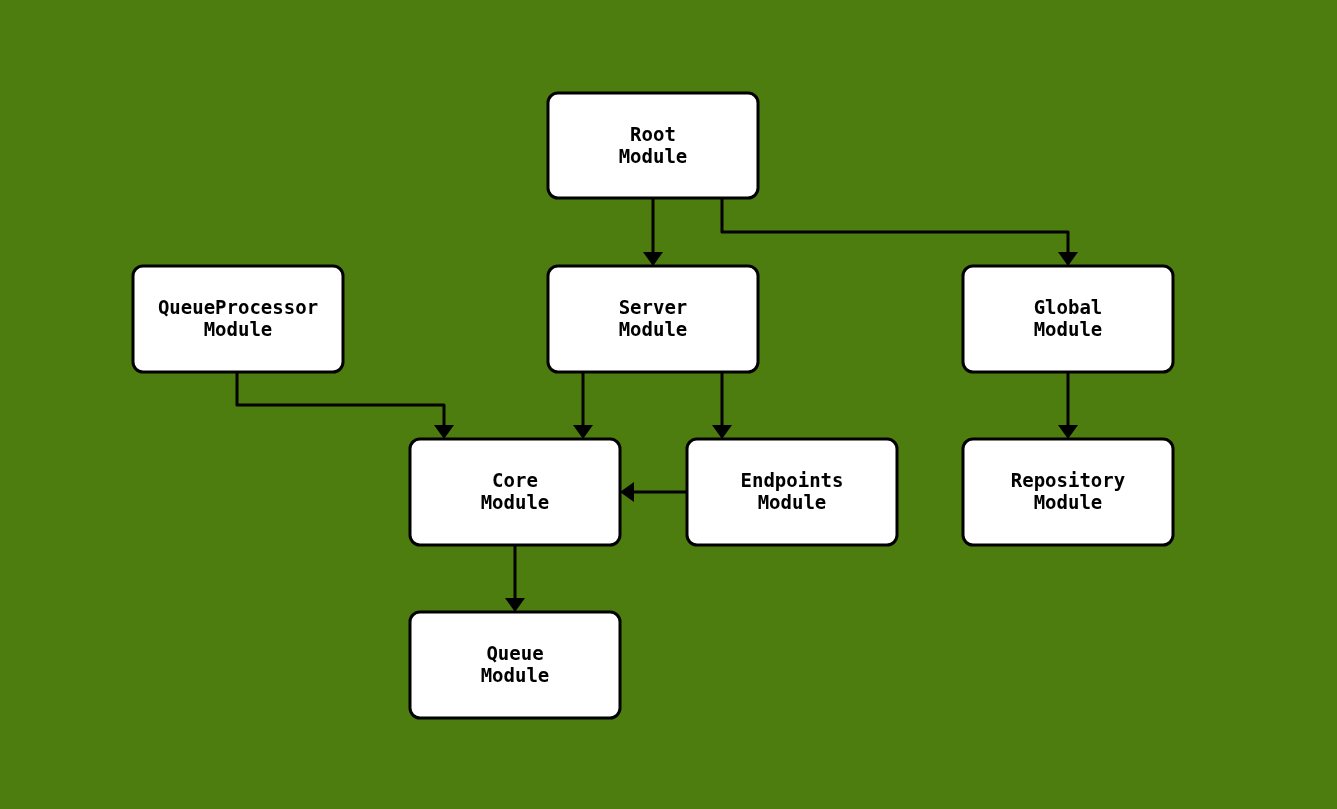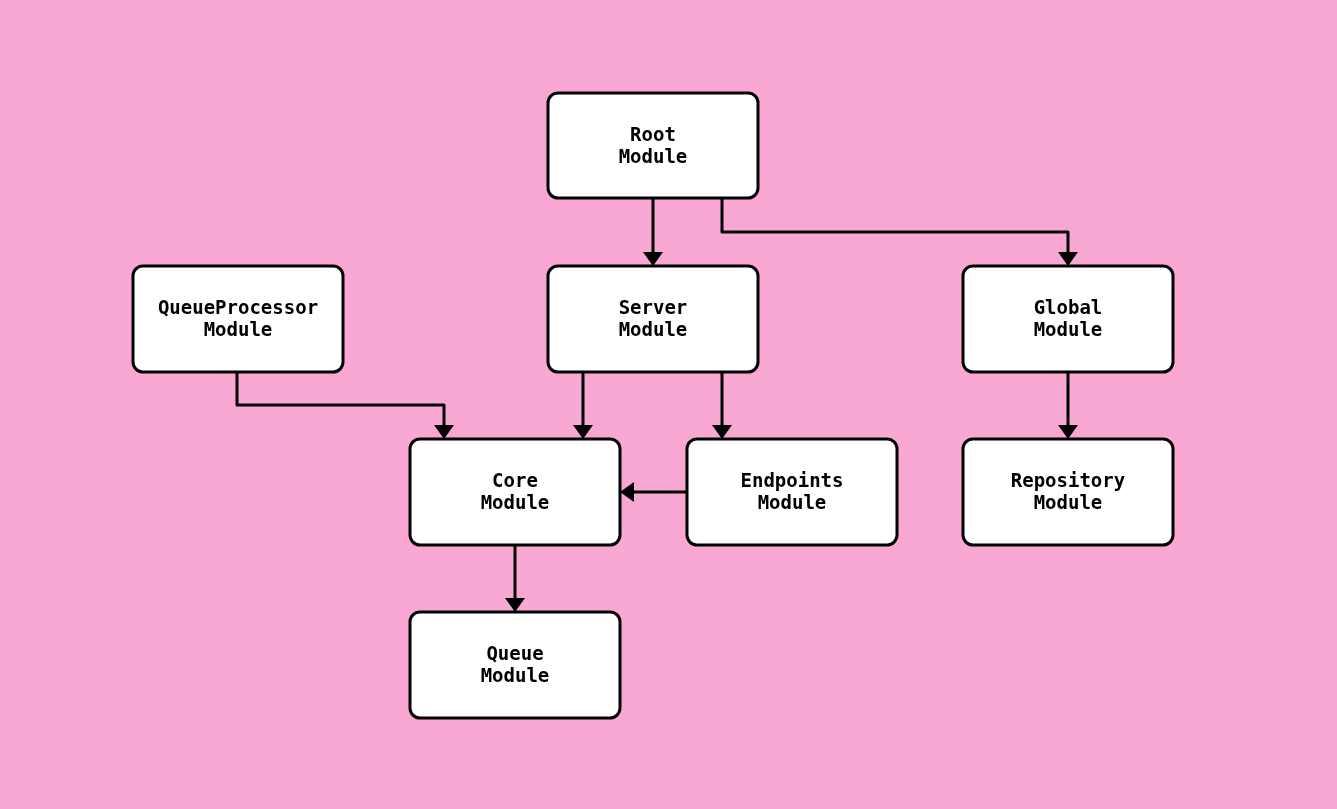--- a/index.html
+++ b/index.html
@@ -11,21 +11,21 @@
   body {
     width: 1337px;
     height: 809px;
     overflow: hidden;
     font-family: "DejaVu Sans Mono", "Liberation Mono", monospace;
   }
   #diagram-root {
     position: relative;
     width: 1337px;
     height: 809px;
-    background: #f9a8d4;
+    background: #4d7c0f;
   }
   svg#diagram-canvas {
     display: block;
     width: 1337px;
     height: 809px;
   }
   .node-box {
     fill: #ffffff;
     stroke: #000000;
     stroke-width: 3;

